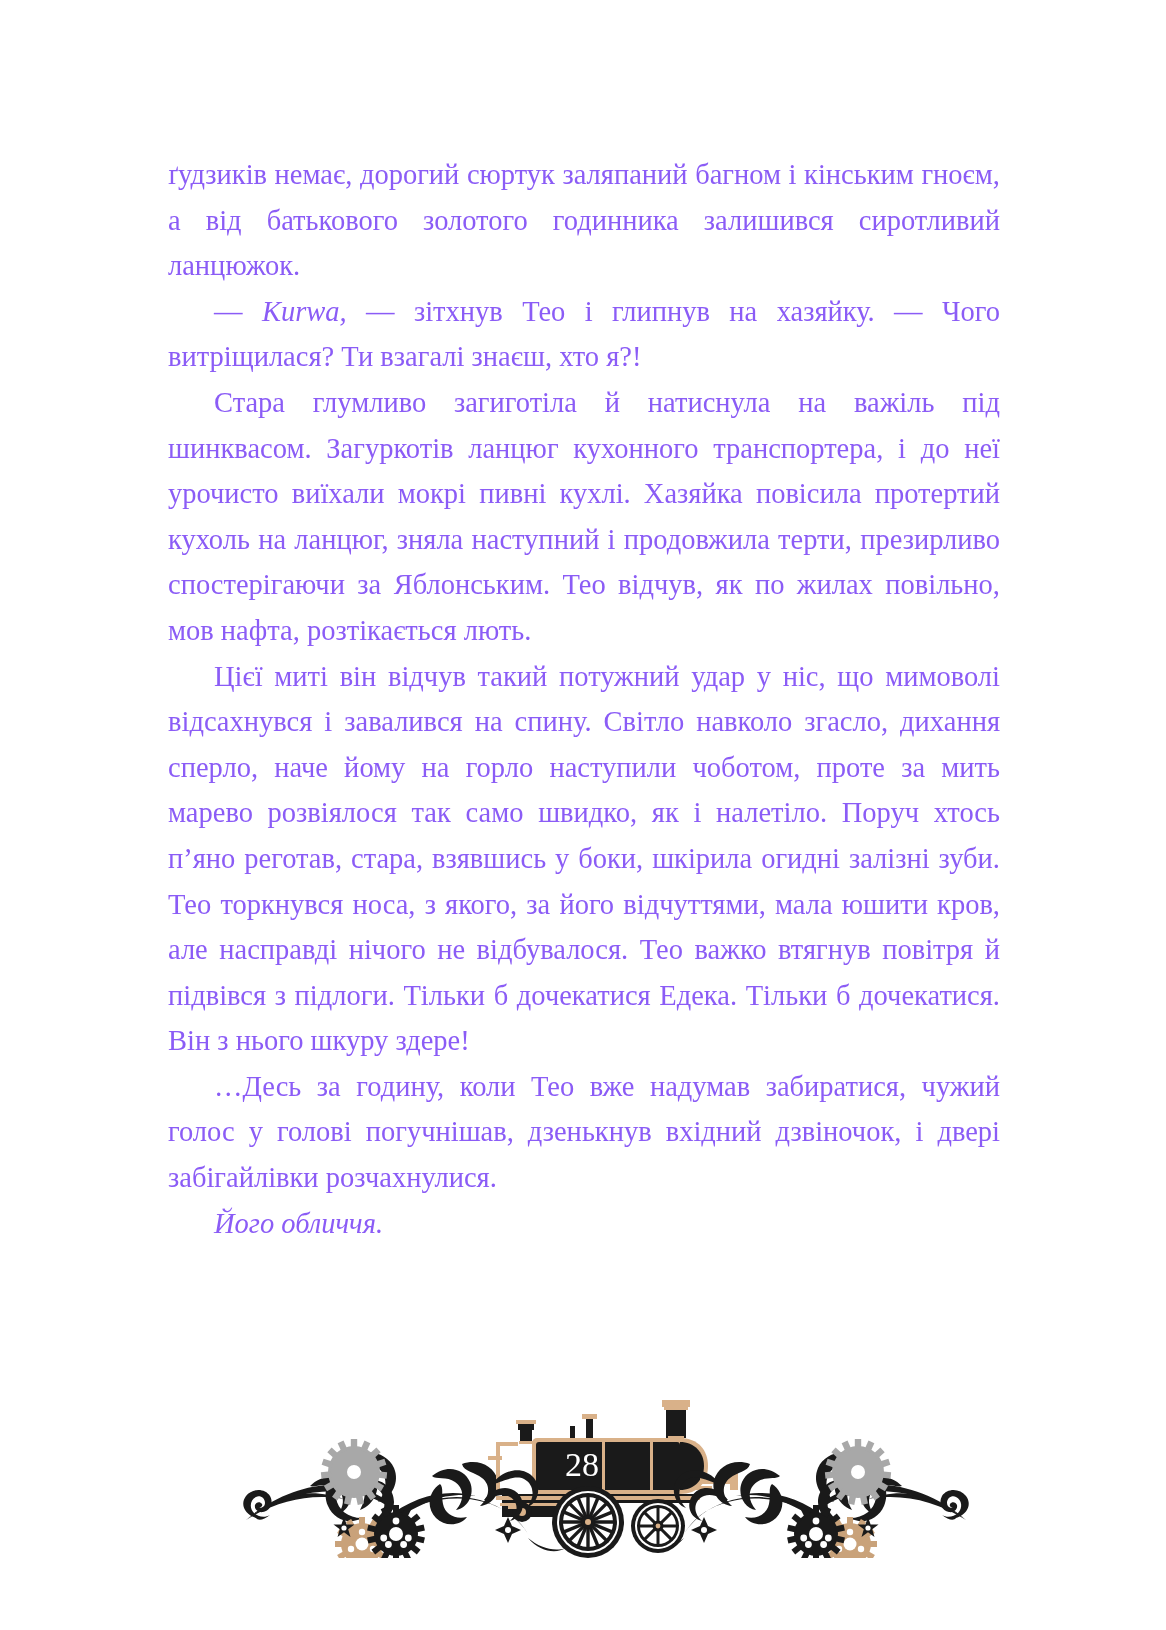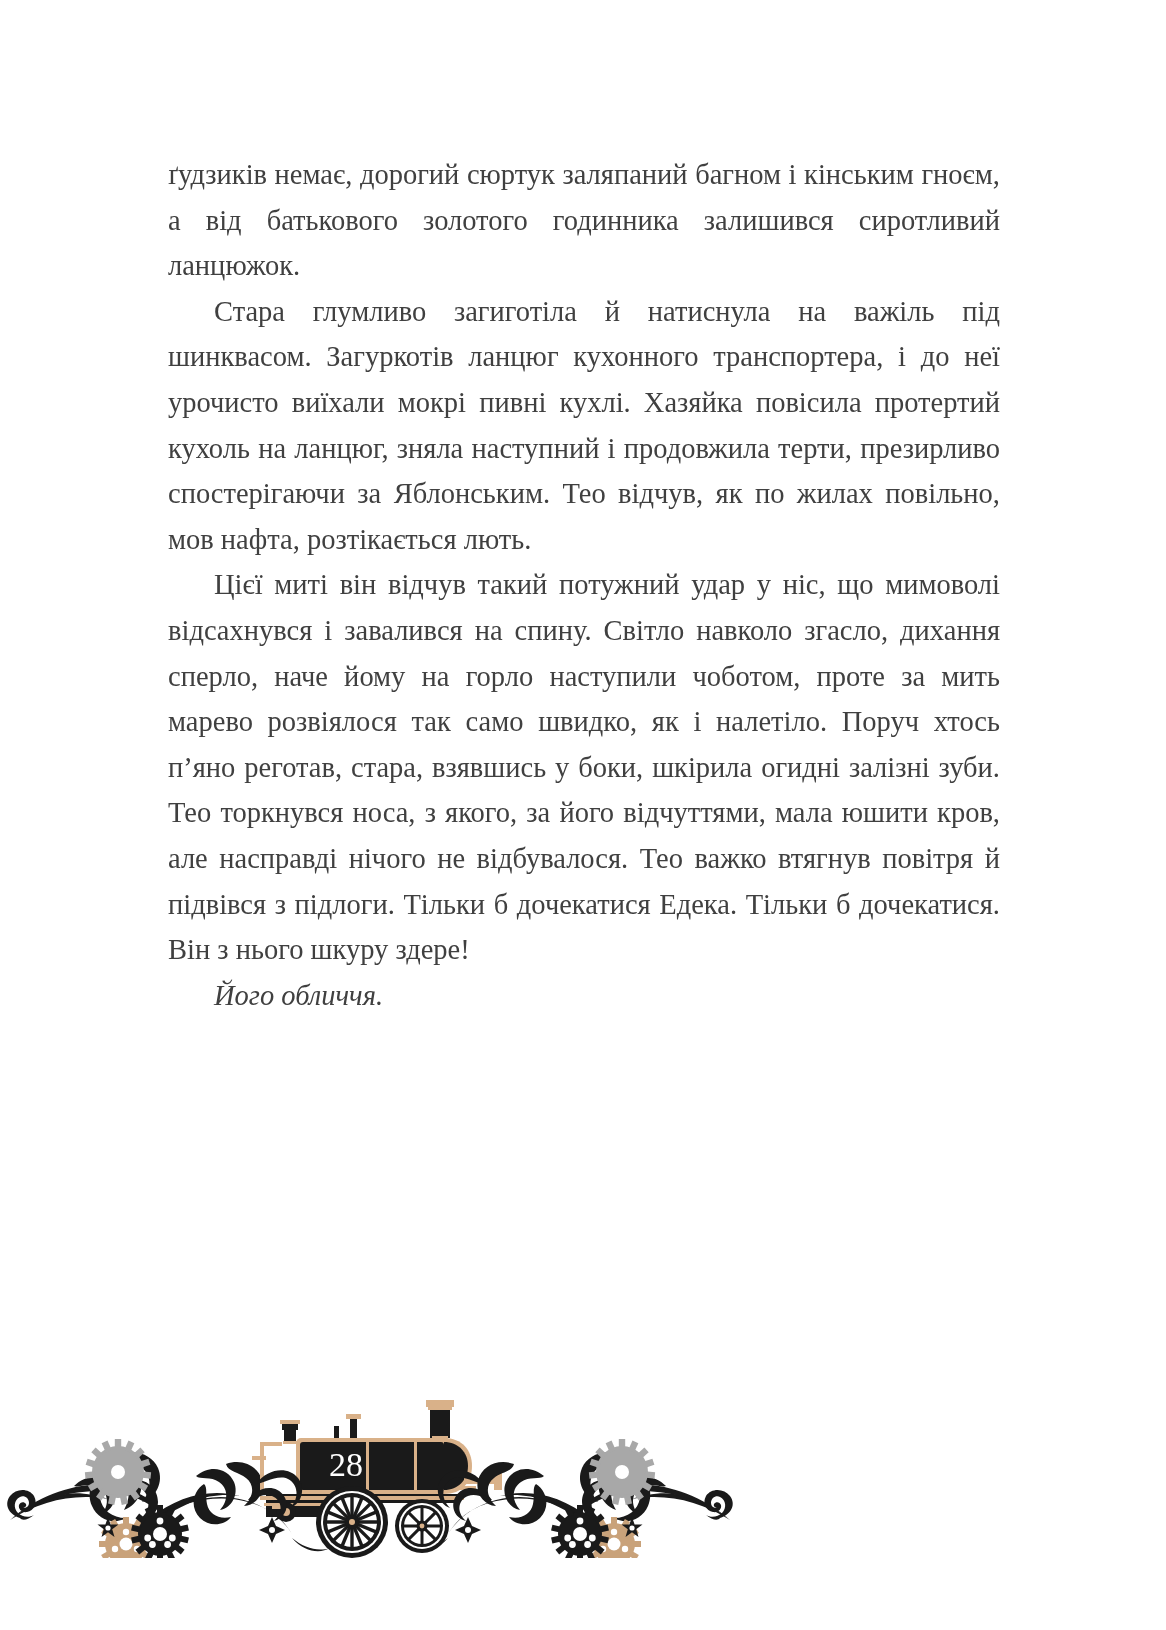--- a/index.html
+++ b/index.html
@@ -16,21 +16,21 @@
     box-sizing: border-box;
   }
   .text-block {
     position: absolute;
     left: 168px;
     top: 152px;
     width: 832px;
     font-family: "Liberation Serif", "DejaVu Serif", serif;
     font-size: 28.5px;
     line-height: 45.6px;
-    color: #404040;
+    color: #8b5cf6;
     text-align: justify;
     text-justify: inter-word;
     -webkit-hyphens: none;
     hyphens: none;
   }
   .para {
     margin: 0;
     text-indent: 46px;
     text-align: justify;
   }
@@ -43,44 +43,47 @@
 
   
   .ornament {
     position: absolute;
     left: 0;
     top: 1368px;
     width: 1116px;
     height: 190px;
     display: flex;
     align-items: center;
-    justify-content: flex-start;
+    justify-content: center;
+    padding-left: 48px;
   }
   .ornament svg {
     display: block;
   }
   .page-number-text {
     font-family: "Liberation Serif", "DejaVu Serif", serif;
   }
 </style>
 </head>
 <body>
 
 <div class="page">
 
   <div class="text-block">
 
     <p class="para no-indent">ґудзиків немає, дорогий сюртук заляпаний багном і кінським гноєм, а від батькового золотого годинника залишився сиротливий ланцюжок.</p>
 
+    <p class="para"><span>— </span><i class="ital">Kurwa,</i><span> — зітхнув Тео і глипнув на хазяйку. — Чого витріщилася? Ти взагалі знаєш, хто я?!</span></p>
 
     <p class="para">Стара глумливо загиготіла й натиснула на важіль під шинквасом. Загуркотів ланцюг кухонного транспортера, і до неї урочисто виїхали мокрі пивні кухлі. Хазяйка повісила протертий кухоль на ланцюг, зняла наступний і продовжила терти, презирливо спостерігаючи за Яблонським. Тео відчув, як по жилах повільно, мов нафта, розтікається лють.</p>
 
 
     <p class="para">Цієї миті він відчув такий потужний удар у ніс, що мимоволі відсахнувся і завалився на спину. Світло навколо згасло, дихання сперло, наче йому на горло наступили чоботом, проте за мить марево розвіялося так само швидко, як і налетіло. Поруч хтось п’яно реготав, стара, взявшись у боки, шкірила огидні залізні зуби. Тео торкнувся носа, з якого, за його відчуттями, мала юшити кров, але насправді нічого не відбувалося. Тео важко втягнув повітря й підвівся з підлоги. Тільки б дочекатися Едека. Тільки б дочекатися. Він з нього шкуру здере!</p>
 
+    <p class="para">…Десь за годину, коли Тео вже надумав забиратися, чужий голос у голові погучнішав, дзенькнув вхідний дзвіночок, і двері забігайлівки розчахнулися.</p>
 
 
     <p class="para ital">Його обличчя.</p>
 
   </div>
 
   <div class="ornament">
     <svg width="740" height="190" viewBox="0 0 740 190" xmlns="http://www.w3.org/2000/svg">
 
       <g fill="#1a1a1a">

